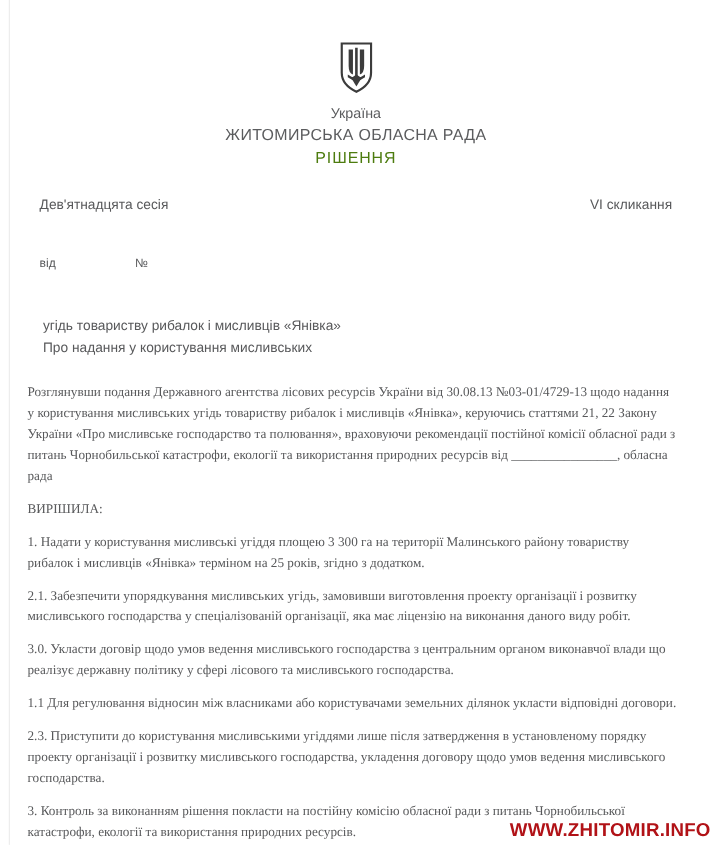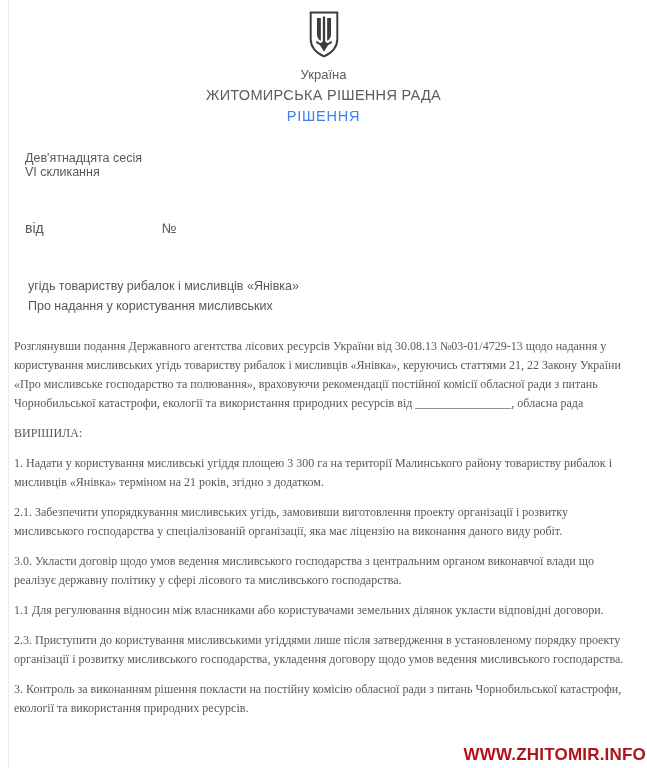--- a/index.html
+++ b/index.html
@@ -19,21 +19,22 @@
     position: absolute;
     left: 8px;
     top: 0;
     bottom: 0;
     width: 1px;
     background: #ebebeb;
   }
   .page {
     position: absolute;
     inset: 0;
-    padding: 3px;
+    padding: 14px;
+    margin-top: 16px;
   }
   .doc-header {
     text-align: center;
     padding-top: 8px;
   }
   .emblem {
     display: inline-block;
     width: 32px;
     height: 47px;
   }
@@ -45,37 +46,36 @@
   .hdr-council {
     font-size: 14.5px;
     margin-top: 5px;
     letter-spacing: 0.3px;
     color: #5b5c5e;
   }
   .hdr-doctype {
     font-size: 14.5px;
     margin-top: 5px;
     letter-spacing: 0.8px;
-    color: #3b82f6;
+    color: #4d7c0f;
   }
   .meta-row {
     display: flex;
     justify-content: space-between;
     align-items: baseline;
     margin-top: 27px;
     padding: 0 22px 0 22px;
     font-size: 12.5px;
-    flex-direction: column;
   }
   .date-row {
     display: flex;
-    gap: 118px;
+    gap: 72px;
     margin-top: 41px;
     padding-left: 22px;
-    font-size: 14px;
+    font-size: 11px;
   }
   .doc-title {
     margin: 40px 0 0 25px;
     font-size: 12.5px;
     line-height: 20px;
   }
   .doc-body {
     margin-top: 21px;
     padding: 0 18px 0 11px;
   }
@@ -108,21 +108,21 @@
       <svg viewBox="0 0 40 60" width="32" height="47" aria-hidden="true">
         <path d="M3 2 H37 V36 Q37 50 20 58 Q3 50 3 36 Z" fill="none" stroke="#3c3c3c" stroke-width="2.5"></path>
         <path d="M11 9 V28 Q11 36 16 38 L16 9 Z" fill="#3c3c3c"></path>
         <path d="M29 9 V28 Q29 36 24 38 L24 9 Z" fill="#3c3c3c"></path>
         <path d="M18.5 7 H21.5 V40 H18.5 Z" fill="#3c3c3c"></path>
         <path d="M20 38 L14 42 L20 52 L26 42 Z" fill="#3c3c3c"></path>
         <path d="M10 38 Q20 46 30 38 L30 41 Q20 49 10 41 Z" fill="#3c3c3c"></path>
       </svg>
     </span>
     <div class="hdr-country">Україна</div>
-    <div class="hdr-council">ЖИТОМИРСЬКА РІШЕННЯ РАДА</div>
+    <div class="hdr-council">ЖИТОМИРСЬКА ОБЛАСНА РАДА</div>
     <div class="hdr-doctype">РІШЕННЯ</div>
   </div>
 
   <div class="meta-row">
     <span>Дев'ятнадцята сесія</span>
     <span>VI скликання</span>
   </div>
 
   <div class="date-row">
     <span>від</span>
@@ -130,21 +130,21 @@
   </div>
 
   <div class="doc-title">
     <div>угідь товариству рибалок і мисливців «Янівка»</div>
     <div>Про надання у користування мисливських</div>
   </div>
 
   <div class="doc-body">
     <p>Розглянувши подання Державного агентства лісових ресурсів України від 30.08.13 №03-01/4729-13 щодо надання у користування мисливських угідь товариству рибалок і мисливців «Янівка», керуючись статтями 21, 22 Закону України «Про мисливське господарство та полювання», враховуючи рекомендації постійної комісії обласної ради з питань Чорнобильської катастрофи, екології та використання природних ресурсів від ________________, обласна рада</p>
     <p>ВИРІШИЛА:</p>
-    <p>1. Надати у користування мисливські угіддя площею 3 300 га на території Малинського району товариству рибалок і мисливців «Янівка» терміном на 21 років, згідно з додатком.</p>
+    <p>1. Надати у користування мисливські угіддя площею 3 300 га на території Малинського району товариству рибалок і мисливців «Янівка» терміном на 25 років, згідно з додатком.</p>
     <p>2.1. Забезпечити упорядкування мисливських угідь, замовивши виготовлення проекту організації і розвитку мисливського господарства у спеціалізованій організації, яка має ліцензію на виконання даного виду робіт.</p>
     <p>3.0. Укласти договір щодо умов ведення мисливського господарства з центральним органом виконавчої влади що реалізує державну політику у сфері лісового та мисливського господарства.</p>
     <p>1.1 Для регулювання відносин між власниками або користувачами земельних ділянок укласти відповідні договори.</p>
     <p>2.3. Приступити до користування мисливськими угіддями лише після затвердження в установленому порядку проекту організації і розвитку мисливського господарства, укладення договору щодо умов ведення мисливського господарства.</p>
     <p>3. Контроль за виконанням рішення покласти на постійну комісію обласної ради з питань Чорнобильської катастрофи, екології та використання природних ресурсів.</p>
   </div>
 
   <div class="watermark" style="color: rgb(177, 18, 23); text-align: center;">WWW.ZHITOMIR.INFO</div>
 
 </div>

